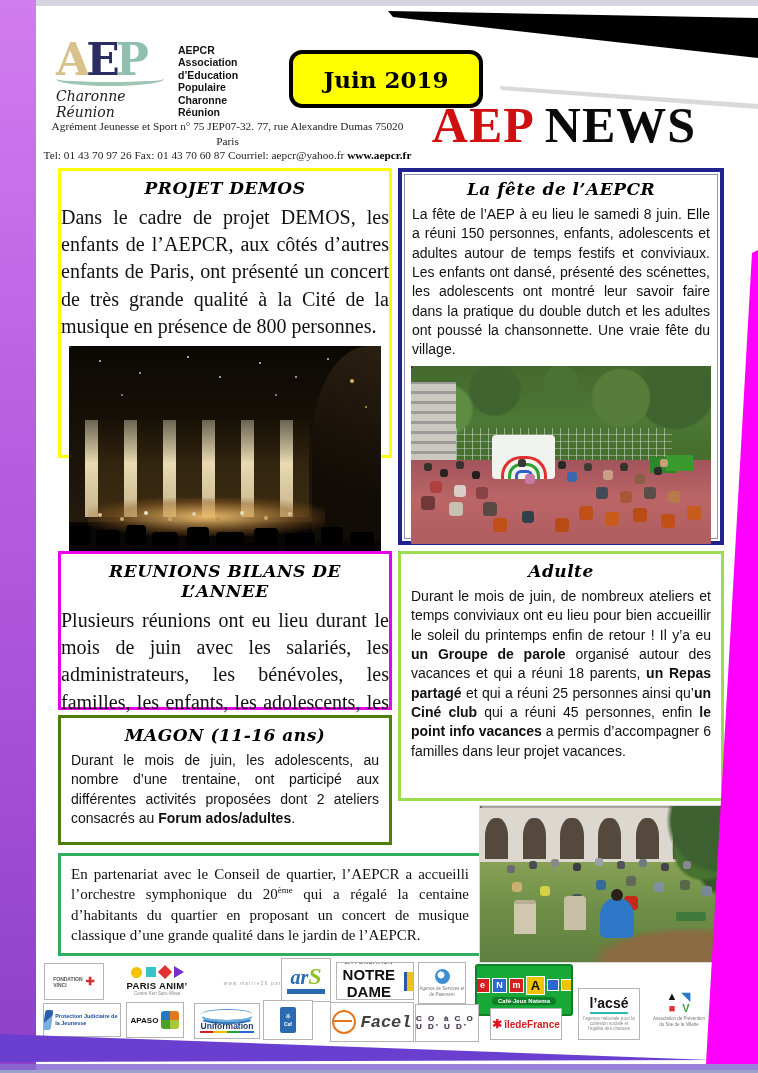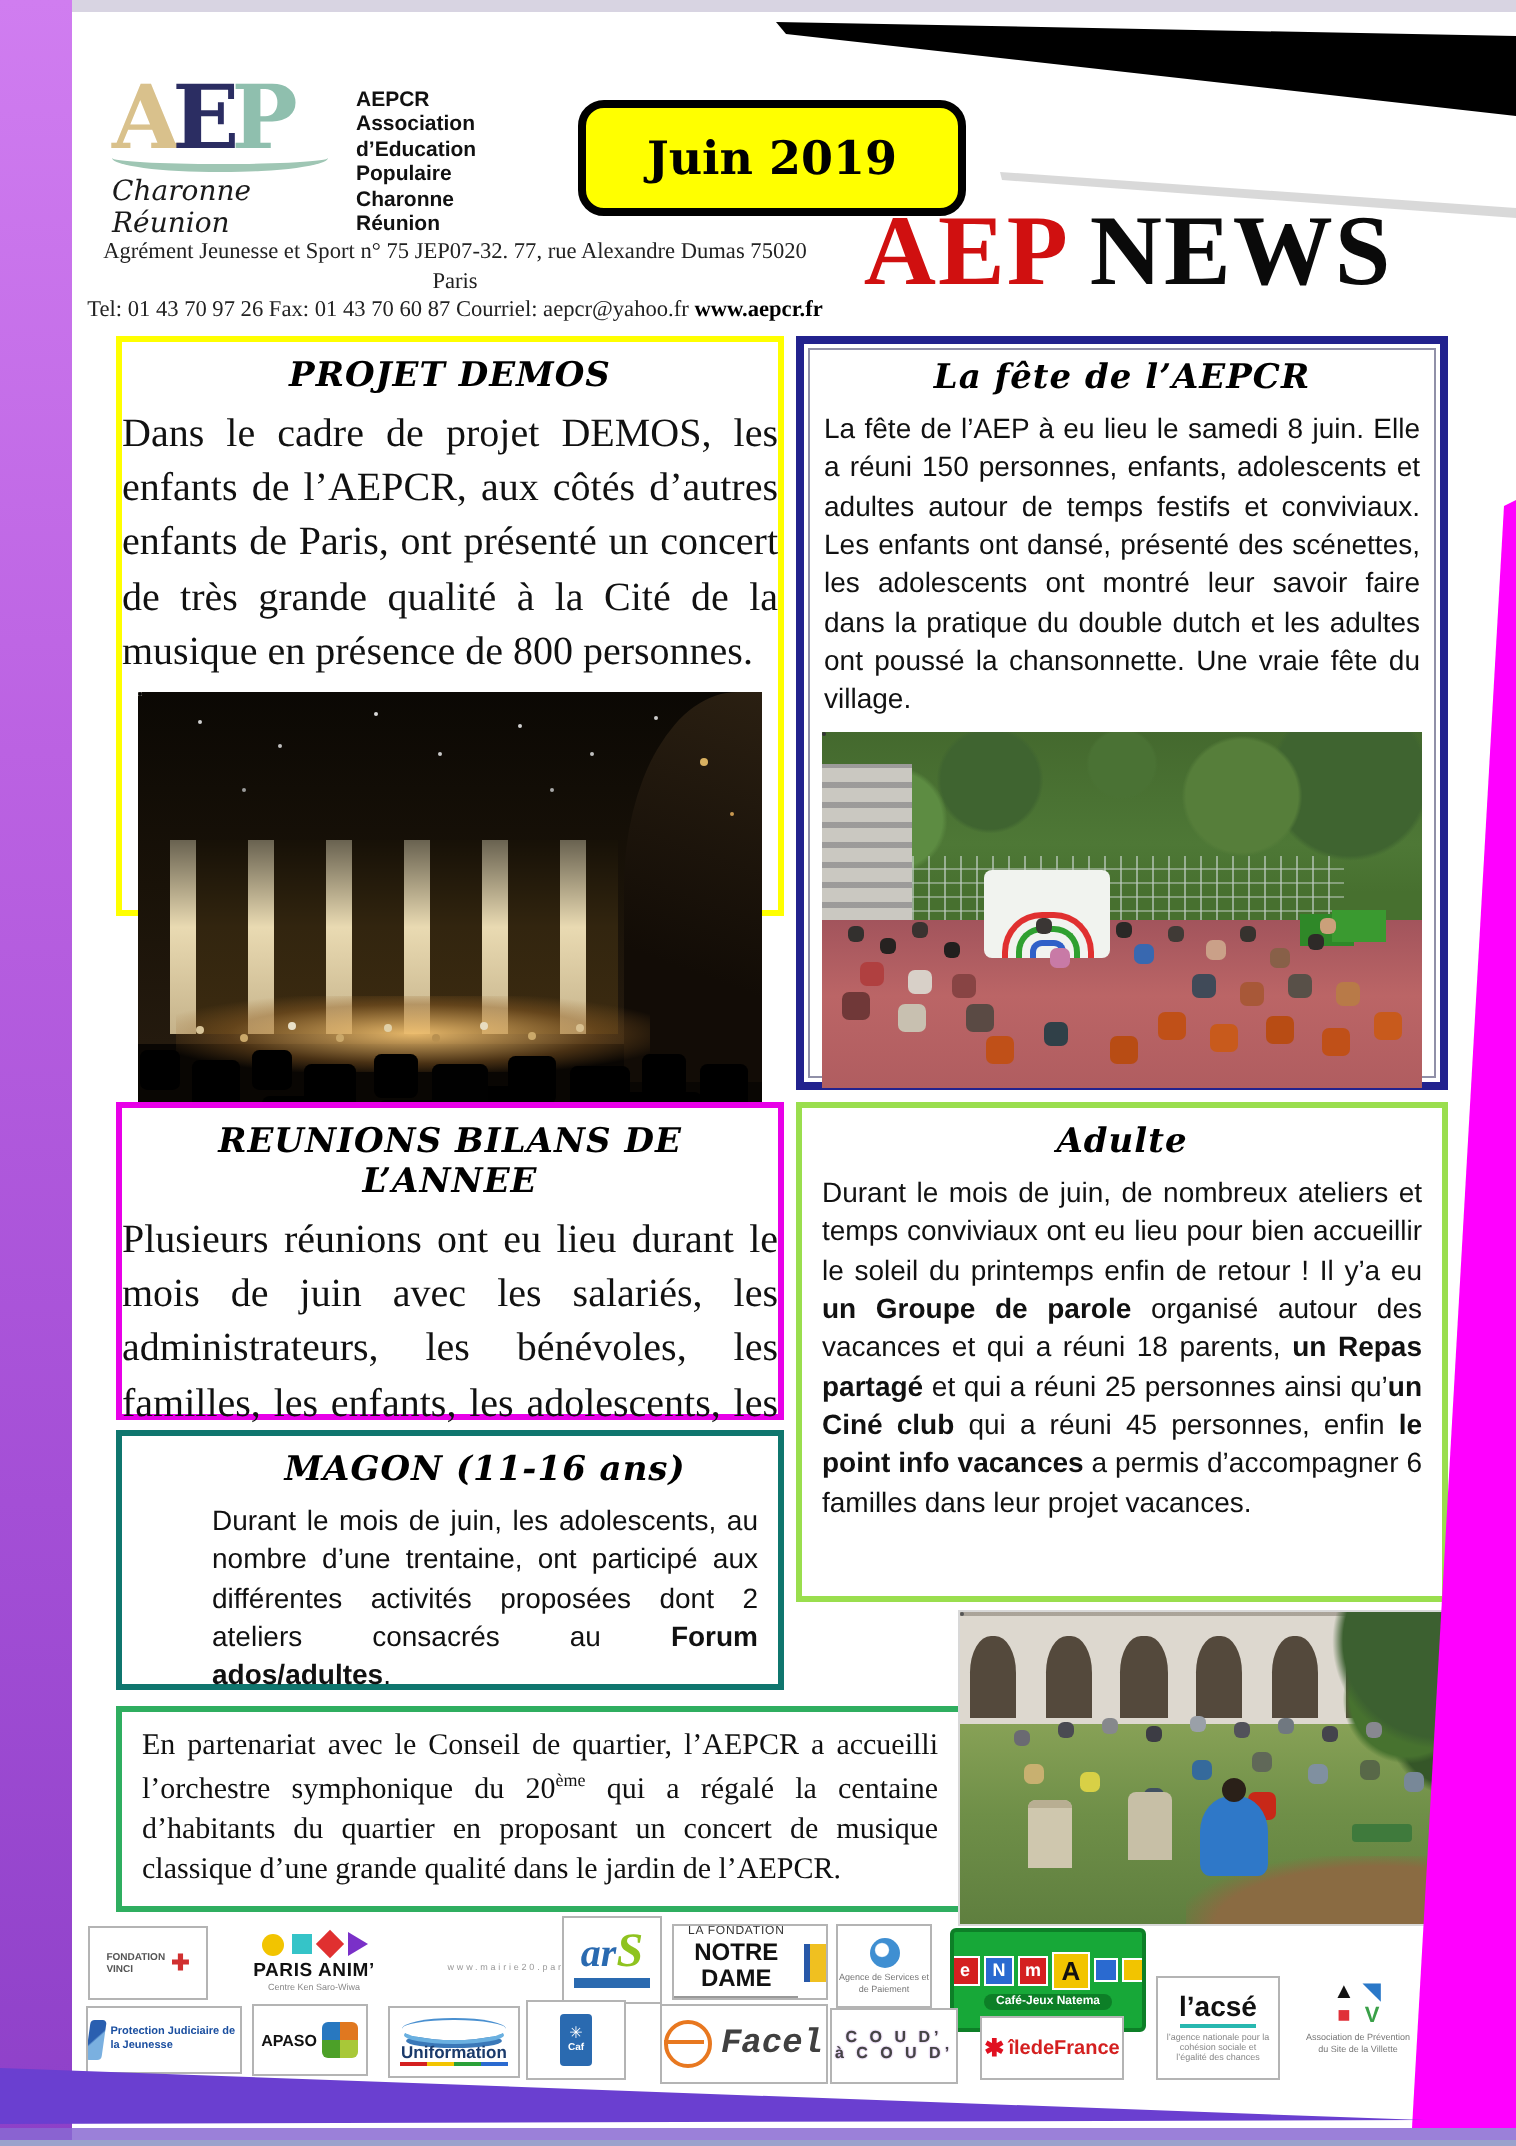--- a/index.html
+++ b/index.html
@@ -34,21 +34,21 @@
            font-weight:bold;font-size:17px;color:#000;letter-spacing:.5px;}
   .serif-body{font-family:"Liberation Serif",serif;font-size:20px;line-height:1.36;color:#111;
               text-align:justify;margin:6px 0;}
   .sans-body{font-family:"Liberation Sans",sans-serif;font-size:14px;line-height:1.38;color:#111;
              text-align:justify;margin:6px 10px;}
   #box-demos{left:58px;top:168px;width:334px;height:290px;border:3px solid #ffff00;}
   #box-fete{left:398px;top:168px;width:326px;height:377px;border:4px solid #22228e;
             box-shadow:inset 0 0 0 2px #fff,inset 0 0 0 3px #9090a8;}
   #box-reunions{left:58px;top:551px;width:334px;height:159px;border:3px solid #e800e8;}
   #box-adulte{left:398px;top:551px;width:326px;height:250px;border:3px solid #9ade4e;}
-  #box-magon{left:58px;top:715px;width:334px;height:130px;border:3px solid #0f766e;padding-left:35px;}
+  #box-magon{left:58px;top:715px;width:334px;height:130px;border:3px solid #4d7c0f;}
   #box-conseil{left:58px;top:853px;width:424px;height:103px;border:3px solid #2fae60;display:flex;align-items:center;}
   #box-conseil p{font-size:15px;margin:4px 10px;}
   sup{font-size:9px;}
   
   .photo{position:relative;overflow:hidden;}
   .dotfield{position:absolute;width:2px;height:2px;border-radius:50%;}
   
   #photo-concert{width:312px;height:238px;margin:6px auto 0;background:#090603;}
   .c-wall{position:absolute;left:0;top:0;width:100%;height:74%;
           background:linear-gradient(180deg,#0b0804 0%,#191208 55%,#241a0e 100%);}
@@ -155,21 +155,21 @@
   .m20-words{font-size:11px;font-weight:bold;color:#1a1a1a;letter-spacing:2px;line-height:1.1;text-align:left;}
   .m20-num{font-size:27px;font-weight:900;color:#d42020;line-height:.9;}
   .m20-url{font-size:4.5px;color:#999;letter-spacing:1.4px;margin-top:2px;}
   #lg-ars{left:281px;top:958px;width:50px;height:44px;flex-direction:column;}
   .ars-word{font-family:"Liberation Serif",serif;font-style:italic;font-weight:bold;font-size:20px;line-height:.9;}
   .ars-ar{color:#2a6ab0;} .ars-s{color:#8fc31f;font-size:24px;}
   .ars-bar{width:80%;height:5px;background:#2a6ab0;margin-top:1px;}
   #lg-fnd{left:336px;top:962px;width:78px;height:38px;gap:3px;}
   .fnd-txt{text-align:center;line-height:1.15;}
   .fnd-l1{font-size:6px;color:#333;letter-spacing:.4px;}
-  .fnd-l2{font-size:12px;font-weight:bold;color:#111;}
+  .fnd-l2{font-size:15px;font-weight:bold;color:#111;}
   .fnd-rule{width:100%;height:1px;background:#999;margin-top:1px;}
   .fnd-book{width:10px;height:19px;background:#f0c020;border-left:3px solid #2858a8;}
   #lg-asp{left:418px;top:962px;width:48px;height:42px;flex-direction:column;gap:2px;}
   .asp-circle{width:15px;height:15px;border-radius:50%;
               background:radial-gradient(circle at 40% 40%,#ffffff 0 25%,#3f8fd2 30% 70%,#1f5fa8 100%);}
   #lg-natema{left:475px;top:964px;width:98px;height:52px;flex-direction:column;background:#17a838;
              border:2px solid #0d7f27;border-radius:3px;gap:2px;}
   .nat-tiles{display:flex;gap:2px;align-items:center;}
   .nat-tile{width:13px;height:13px;display:flex;align-items:center;justify-content:center;
             font-size:9px;font-weight:900;color:#fff;border:1px solid #fff;}
@@ -199,21 +199,21 @@
   .unif-bar{width:85%;height:2px;background:linear-gradient(90deg,#d42020 0 25%,#f2c400 25% 50%,#2aa038 50% 75%,#2a6ad0 75% 100%);}
   #lg-caf{left:263px;top:1000px;width:50px;height:40px;}
   .caf-tile{width:16px;height:26px;background:#2a6ab0;border-radius:2px;display:flex;flex-direction:column;
             align-items:center;justify-content:center;color:#fff;}
   .caf-star{font-size:8px;line-height:1;}
   .caf-word{font-size:5px;font-weight:bold;}
   #lg-facel{left:330px;top:1002px;width:84px;height:40px;gap:4px;}
   .fac-globe{width:20px;height:20px;border:2px solid #e87820;border-radius:50%;position:relative;}
   .fac-globe::after{content:"";position:absolute;left:-2px;top:8px;width:20px;height:2px;background:#e87820;}
   .fac-word{font-family:Liberation Mono, monospace;font-style:italic;font-size:17px;color:#404040;font-weight:bold;}
-  #lg-coud{left:415px;top:1004px;width:64px;height:38px;flex-direction:column;line-height:1.05;align-items:center;}
+  #lg-coud{left:415px;top:1004px;width:64px;height:38px;line-height:1.05;align-items:center;}
   .coud-line{font-size:8px;font-weight:900;color:#444;letter-spacing:2px;
              text-shadow:0 0 1px #b080d0;}
   #lg-idf{left:490px;top:1008px;width:72px;height:32px;gap:2px;}
   .idf-star{color:#e01020;font-size:12px;font-weight:bold;}
   .idf-word{font-size:10px;font-weight:900;color:#d42020;}
 </style>
 </head>
 <body>
 
 <div class="canvas">

